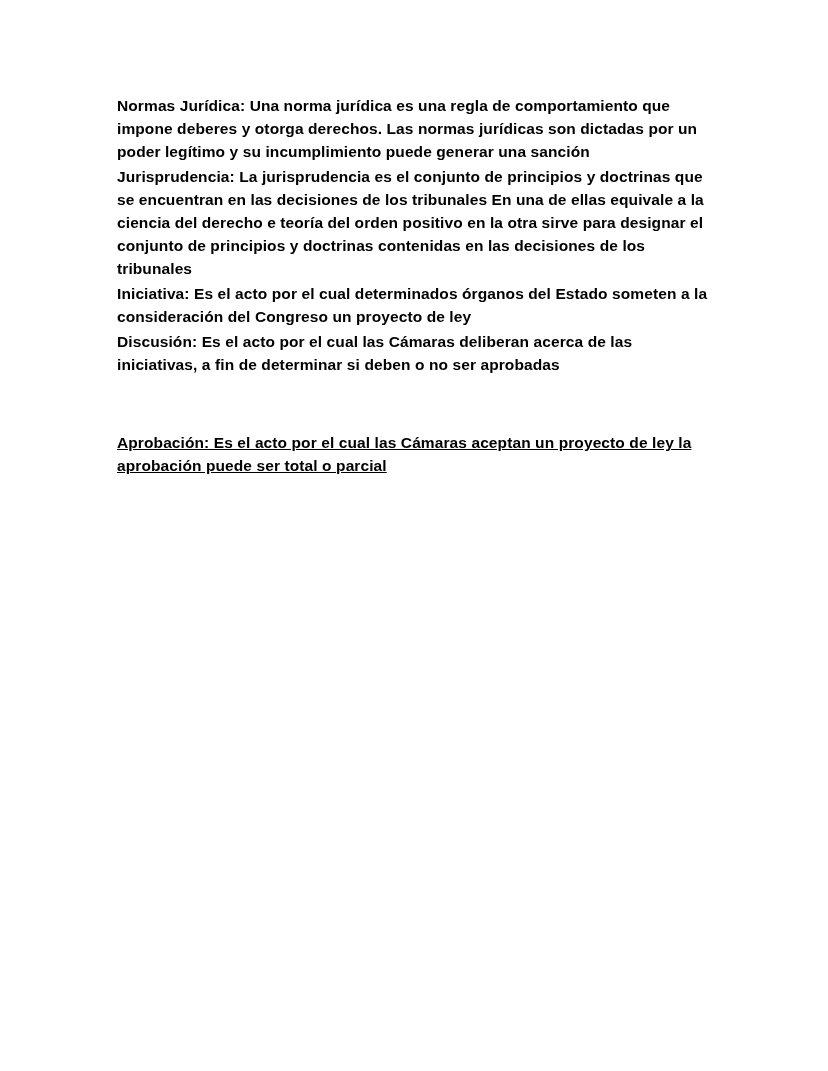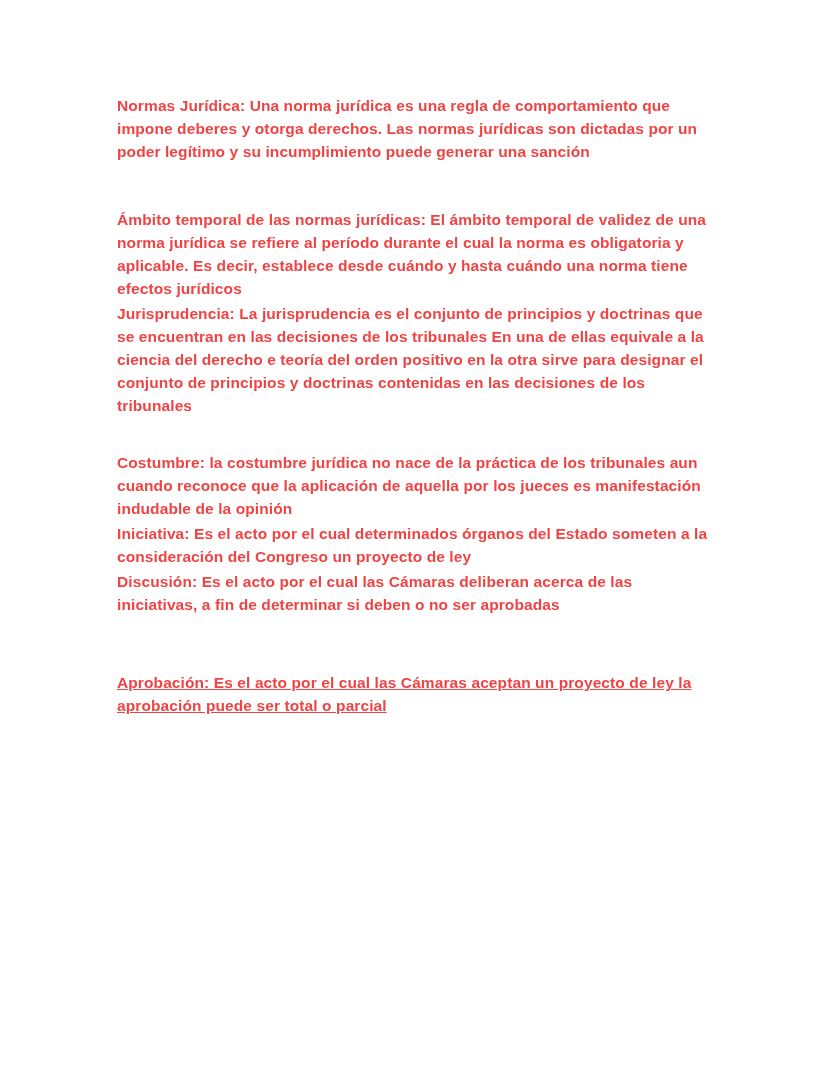--- a/index.html
+++ b/index.html
@@ -23,44 +23,42 @@
     position: absolute;
     left: 117px;
     top: 94px;
     width: 596px;
   }
 
   .paragraph {
     font-size: 15.5px;
     font-weight: 700;
     line-height: 23px;
-    color: #ef4444;
+    color: #000000;
     letter-spacing: 0.1px;
   }
 
   
   .gap-lg { margin-top: 45px; }   
   .gap-md { margin-top: 34px; }
   .gap-sm { margin-top: 2px; }   
   .gap-xl { margin-top: 55px; text-decoration: underline; }
 </style>
 </head>
 <body>
 
 <div class="page">
   <div class="text-block">
 
     <div class="paragraph">Normas Jurídica: Una norma jurídica es una regla de comportamiento que impone deberes y otorga derechos. Las normas jurídicas son dictadas por un poder legítimo y su incumplimiento puede generar una sanción</div>
 
-    <div class="paragraph gap-lg">Ámbito temporal de las normas jurídicas: El ámbito temporal de validez de una norma jurídica se refiere al período durante el cual la norma es obligatoria y aplicable. Es decir, establece desde cuándo y hasta cuándo una norma tiene efectos jurídicos</div>
 
 
     <div class="paragraph gap-sm">Jurisprudencia: La jurisprudencia es el conjunto de principios y doctrinas que se encuentran en las decisiones de los tribunales En una de ellas equivale a la ciencia del derecho e teoría del orden  positivo en la otra sirve para designar el conjunto de principios y doctrinas contenidas en las decisiones de los tribunales</div>
 
-    <div class="paragraph gap-md">Costumbre: la costumbre jurídica no nace de la práctica de los tribunales aun cuando reconoce que la aplicación de aquella por los jueces es manifestación indudable de la opinión</div>
 
 
     <div class="paragraph gap-sm">Iniciativa: Es el acto por el cual determinados órganos del Estado someten a la consideración del Congreso un proyecto de ley</div>
 
     <div class="paragraph gap-sm">Discusión: Es el acto por el cual las Cámaras deliberan acerca de las iniciativas, a fin de determinar si deben o no ser aprobadas</div>
 
     <div class="paragraph gap-xl">Aprobación: Es el acto por el cual las Cámaras aceptan un proyecto de ley la aprobación puede ser total o parcial</div>
 
   </div>
 </div>

